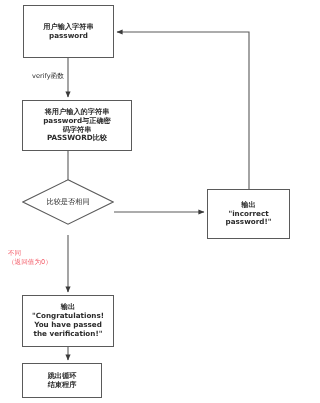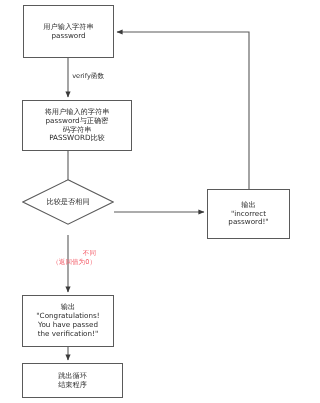--- a/index.html
+++ b/index.html
@@ -31,20 +31,21 @@
     box-sizing: border-box;
     display: flex;
     align-items: center;
     justify-content: center;
     text-align: center;
     background: #ffffff;
     border: 1px solid #5a5a5a;
     line-height: 1.22;
     white-space: pre-line;
     z-index: 2;
+    font-weight: bold;
   }
   .node-text {
     display: block;
     width: 100%;
     white-space: pre-line;
   }
   #node-input {
     left: 23px;
     top: 5px;
     width: 91px;
@@ -61,21 +62,21 @@
   #node-success {
     left: 22px;
     top: 295px;
     width: 92px;
     height: 52px;
     font-size: 7.2px;
   }
   #node-end {
     left: 22px;
     top: 363px;
-    width: 101px;
+    width: 80px;
     height: 35px;
     font-size: 7.2px;
   }
   #node-fail {
     left: 207px;
     top: 189px;
     width: 83px;
     height: 50px;
     font-size: 7.2px;
   }
@@ -104,21 +105,21 @@
     display: flex;
     align-items: center;
     justify-content: center;
     font-size: 7.2px;
     text-align: center;
   }
   .edge-label {
     position: absolute;
     font-size: 6.6px;
     color: #2b2b2b;
-    text-align: right;
+    text-align: left;
     white-space: pre-line;
     line-height: 1.3;
     z-index: 3;
   }
   .edge-label.red {
     color: #f4606c;
   }
   #label-verify {
     left: 32px;
     top: 72px;

